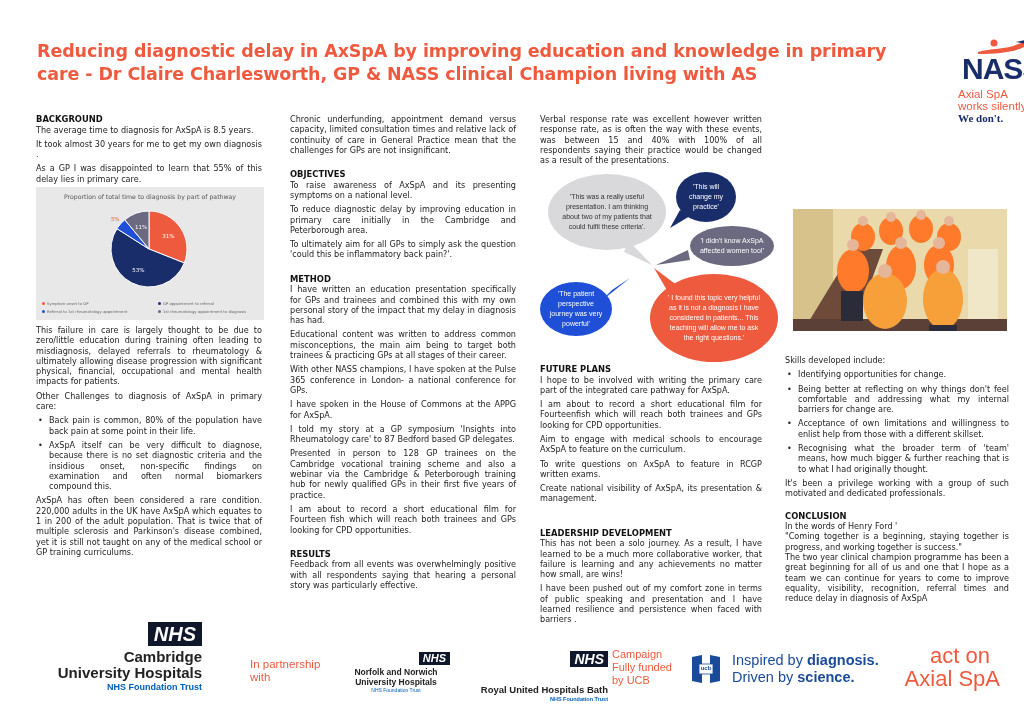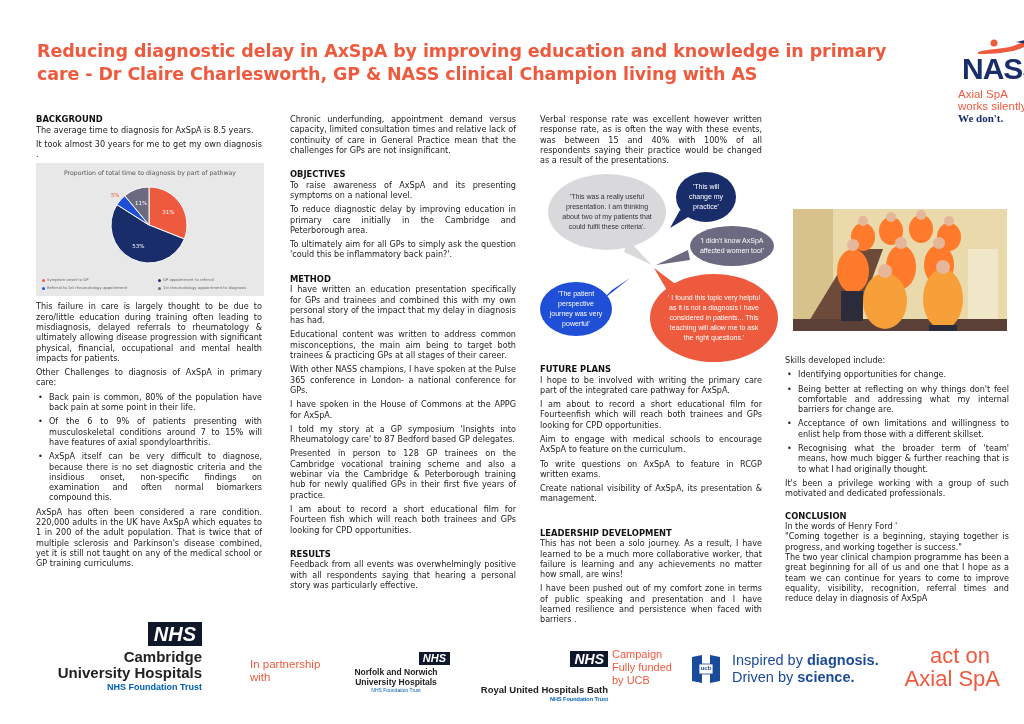--- a/index.html
+++ b/index.html
@@ -63,20 +63,21 @@
   </div>
   <div class="nass-tag1">Axial SpA</div>
   <div class="nass-tag1" style="margin-top:0">works silently.</div>
   <div class="nass-tag2">We don't.</div>
 </div>
 
 <div class="col" id="col1">
   <h3>BACKGROUND</h3>
   <p>The average time to diagnosis for AxSpA is 8.5 years.</p>
   <p>It took almost 30 years for me to get my own diagnosis .</p>
+  <p style="margin-bottom:2px">As a GP I was disappointed to learn that 55% of this delay lies in primary care.</p>
 
   <div class="chart-box">
     <div class="chart-title">Proportion of total time to diagnosis by part of pathway</div>
     <svg id="pie-svg" width="228" height="110" style="position:absolute;left:0;top:12px;">
         <path d="M113,50 L113,12 A38,38 0 0 1 148.33150646375356,63.98873300201777 Z" fill="#ee5a3e" stroke="#ffffff" stroke-width="1"></path>
         <text x="132.4860183299087" y="38.757315617803805" text-anchor="middle" font-size="5.5" font-family="DejaVu Sans, sans-serif" fill="#ffffff">31%</text>
         <path d="M113,50 L148.33150646375356,63.98873300201777 A38,38 0 1 1 80.91553883092342,29.638581790798124 Z" fill="#1a2d6b" stroke="#ffffff" stroke-width="1"></path>
         <text x="102.30398382613627" y="72.99211370987794" text-anchor="middle" font-size="5.5" font-family="DejaVu Sans, sans-serif" fill="#ffffff">53%</text>
         <path d="M113,50 L80.91553883092342,29.638581790798124 A38,38 0 0 1 88.7778883895498,20.720496774520004 Z" fill="#1f4fd6" stroke="#ffffff" stroke-width="1"></path>
         <text x="79.24500186662934" y="22.240966060435657" text-anchor="middle" font-size="5.5" font-family="DejaVu Sans, sans-serif" fill="#ee5a3e">5%</text>
@@ -88,21 +89,20 @@
       <div class="legend-item" style="left:116px;top:0"><span class="legend-dot" style="background:#1a2d6b"></span><span>GP appointment to referral</span></div>
       <div class="legend-item" style="left:0;top:8px"><span class="legend-dot" style="background:#1f4fd6"></span><span>Referral to 1st rheumatology appointment</span></div>
       <div class="legend-item" style="left:116px;top:8px"><span class="legend-dot" style="background:#6b6a80"></span><span>1st rheumatology appointment to diagnosis</span></div>
     </div>
   </div>
 
   <p>This failure in care is largely thought to be due to zero/little education during training often leading to misdiagnosis, delayed referrals to rheumatology &amp; ultimately allowing disease progression with significant physical, financial, occupational and mental health impacts for patients.</p>
   <p>Other Challenges to diagnosis of AxSpA in primary care:</p>
   <ul>
     <li>Back pain is common, 80% of the population have back pain at some point in their life.</li>
-    <li>Of the 6 to 9% of patients presenting with musculoskeletal conditions around 7 to 15% will have features of axial spondyloarthritis.</li>
     <li>AxSpA itself  can be very difficult to diagnose, because there is no set diagnostic criteria and the insidious onset, non-specific findings on examination and often normal biomarkers compound this.</li>
   </ul>
   <p>AxSpA has often been considered a rare condition. 220,000 adults in the UK have AxSpA which equates to 1 in 200 of the adult population. That is twice that of multiple sclerosis and Parkinson's disease combined, yet it is still not taught on any of the medical school or GP training curriculums.</p>
 </div>
 
 <div class="col" id="col2">
   <p>Chronic underfunding, appointment demand versus capacity, limited consultation times and relative lack of continuity of care in General Practice mean that the challenges for GPs are not insignificant.</p>
   <div class="gap"></div>
   <h3>OBJECTIVES</h3>
   <p>To raise awareness of AxSpA and its presenting symptoms on a national level.</p>

